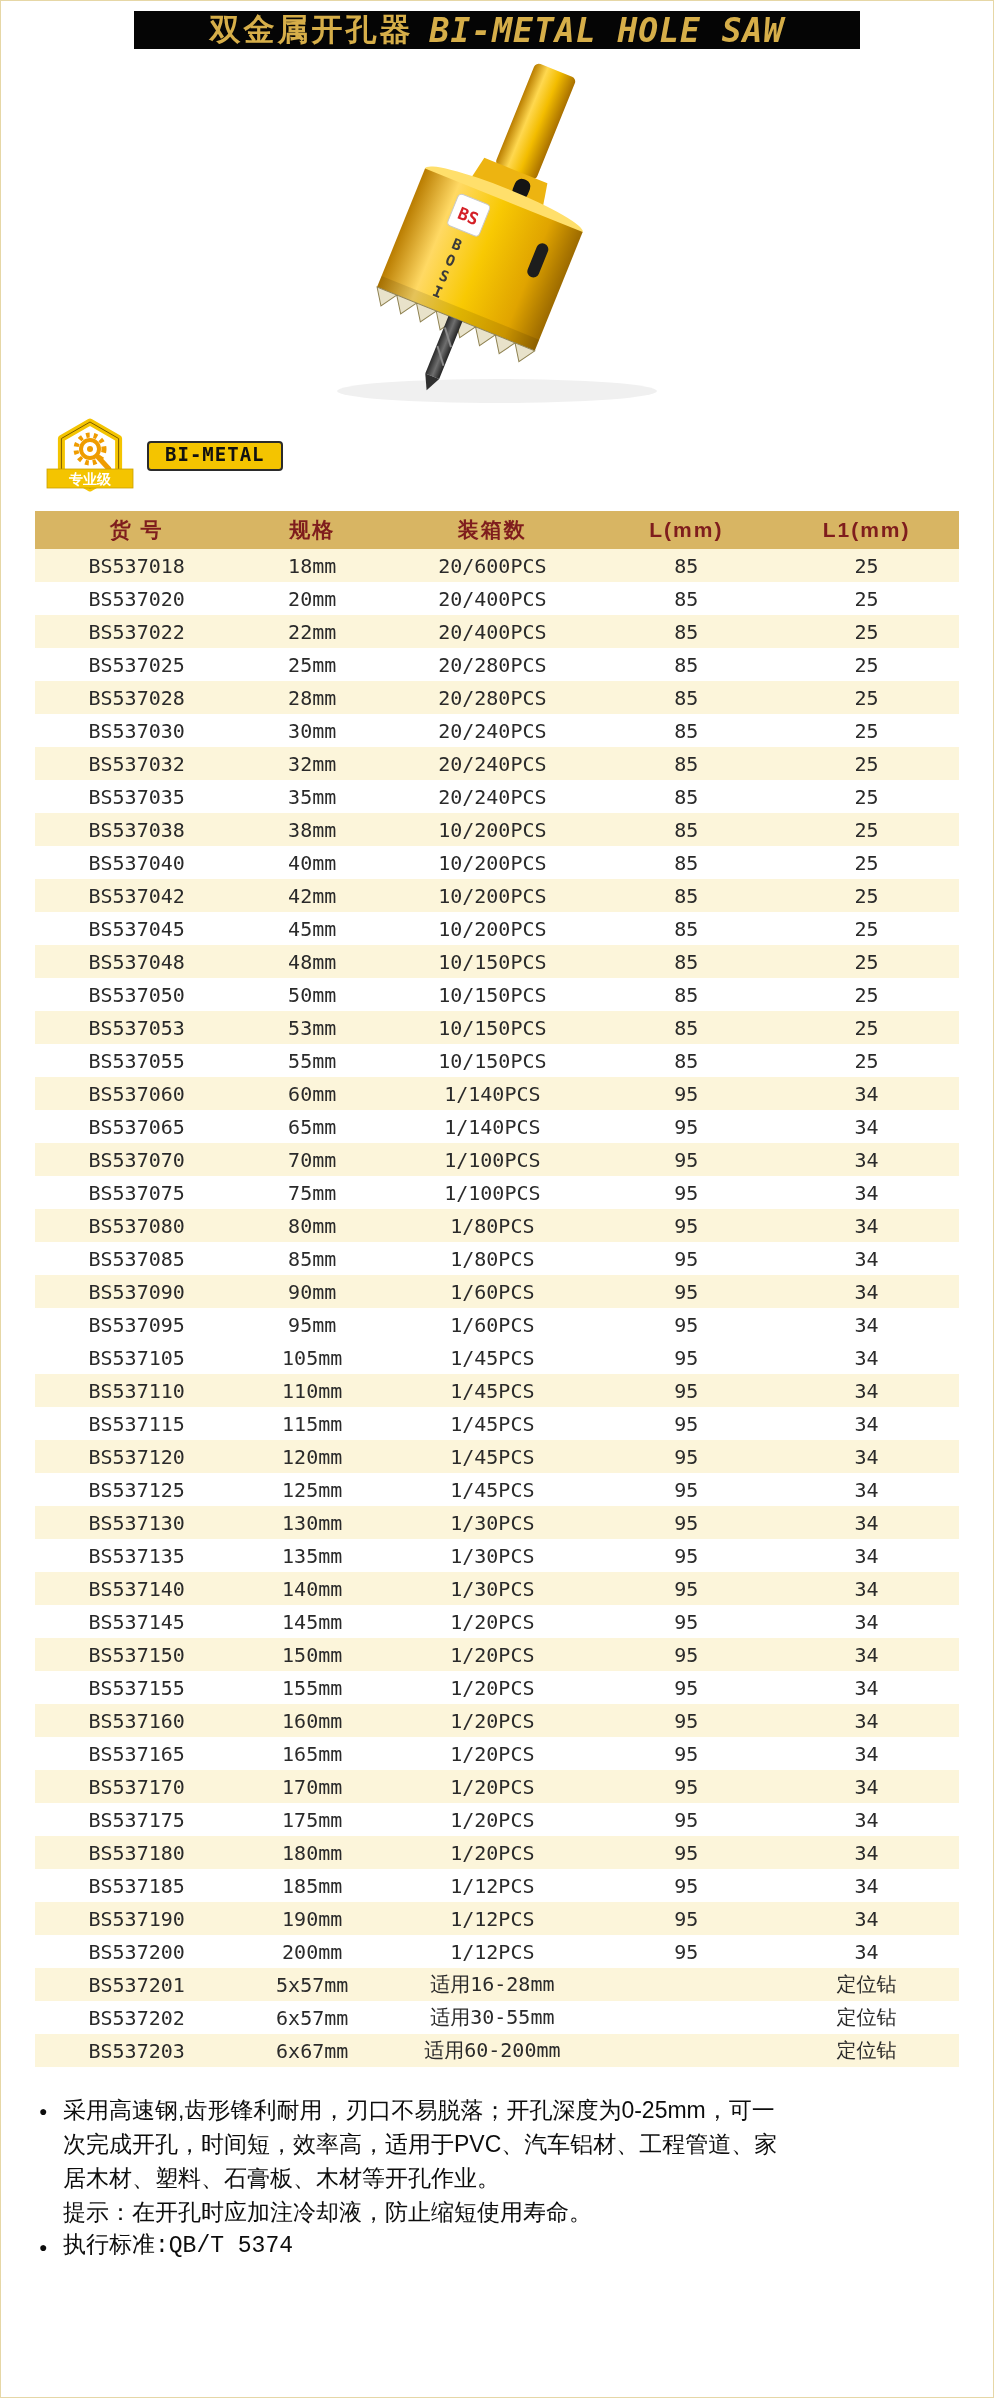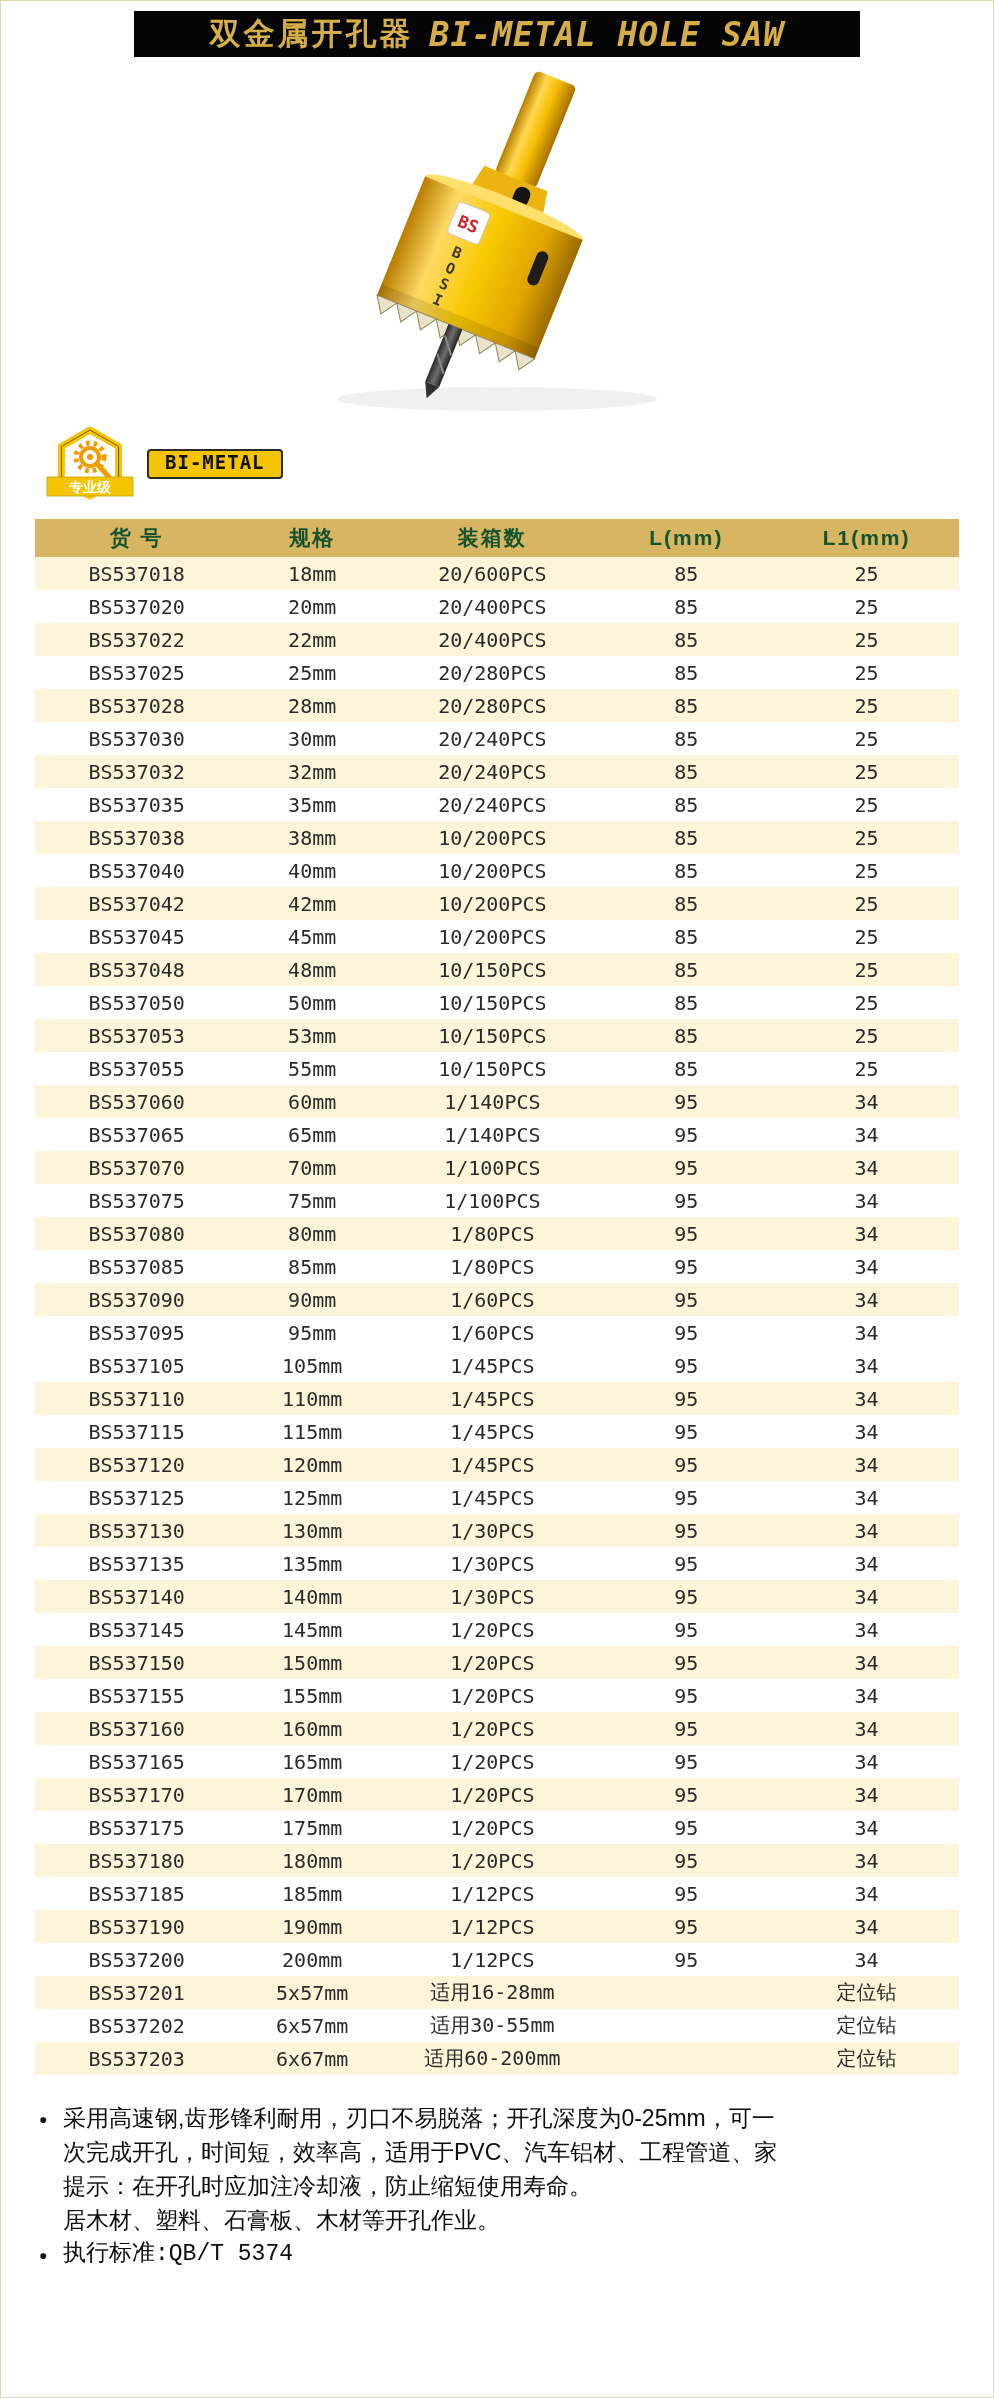--- a/index.html
+++ b/index.html
@@ -4,21 +4,21 @@
 <style>
   * { margin:0; padding:0; box-sizing:border-box; }
   html,body { background:#ffffff; }
   .page {
     width:994px; height:2398px; margin:0 auto; position:relative;
     background:#ffffff; border:1px solid #e6d7a6; overflow:hidden;
     font-family:"Liberation Sans", sans-serif; color:#111;
   }
   
   .titlebar {
-    margin:10px auto 0; width:726px; height:46px; background:#050505;
+    margin:10px auto 0; width:726px; height:38px; background:#050505;
     display:flex; align-items:center; justify-content:center; gap:16px;
   }
   .title-cn { color:#d6ae49; font-size:31px; font-weight:bold; letter-spacing:3px; }
   .title-en {
     color:#d6ae49; font-size:33px; font-weight:bold; font-style:italic;
     font-family:"DejaVu Sans Mono", monospace; letter-spacing:1px;
   }
   
   .product-area { height:366px; display:flex; align-items:center; justify-content:center; }
   
@@ -27,21 +27,21 @@
     height:30px; padding:0 16px; background:#f4c400; border:2px solid #2b2b2b;
     border-radius:4px; display:flex; align-items:flex-start; justify-content:center;
     font-family:"DejaVu Sans Mono", monospace; font-weight:bold; font-size:19px;
     letter-spacing:1px; color:#111; margin-bottom:14px;
   }
   
   .table-wrap { margin:0 34px; }
   table.spec { width:100%; border-collapse:collapse; table-layout:fixed; }
   table.spec thead th {
     background:#d8b563; height:38px; font-size:21px; font-weight:bold;
-    color:#14532d; text-align:center; letter-spacing:2px;
+    color:#7f1d1d; text-align:center; letter-spacing:2px;
   }
   table.spec tbody td {
     height:33px; text-align:center; font-size:20px; color:#2a2a2a;
     font-family:"DejaVu Sans Mono", monospace; white-space:nowrap; overflow:hidden;
   }
   table.spec tbody tr.alt { background:#fcf5da;border-radius:14px; }
   
   .footer { margin:26px 44px 0 38px; font-size:23px; line-height:34px; color:#0d0d0d; }
   .bullet-item { display:flex; align-items:flex-start; }
   .dot { width:24px; flex:0 0 24px; text-align:left; }
@@ -471,22 +471,22 @@
         </tbody>
     </table>
   </div>
 
   <div class="footer">
     <div class="bullet-item">
       <span class="dot"></span>
       <div class="bullet-text">
         <p>采用高速钢,齿形锋利耐用，刃口不易脱落；开孔深度为0-25mm，可一</p>
         <p>次完成开孔，时间短，效率高，适用于PVC、汽车铝材、工程管道、家</p>
+        <p>居木材、塑料、石膏板、木材等开孔作业。</p>
         <p>提示：在开孔时应加注冷却液，防止缩短使用寿命。</p>
-        <p>居木材、塑料、石膏板、木材等开孔作业。</p>
       </div>
     </div>
     <div class="bullet-item">
       <span class="dot"></span>
       <div class="bullet-text">
         <p class="std">执行标准:QB/T 5374</p>
       </div>
     </div>
   </div>
 

